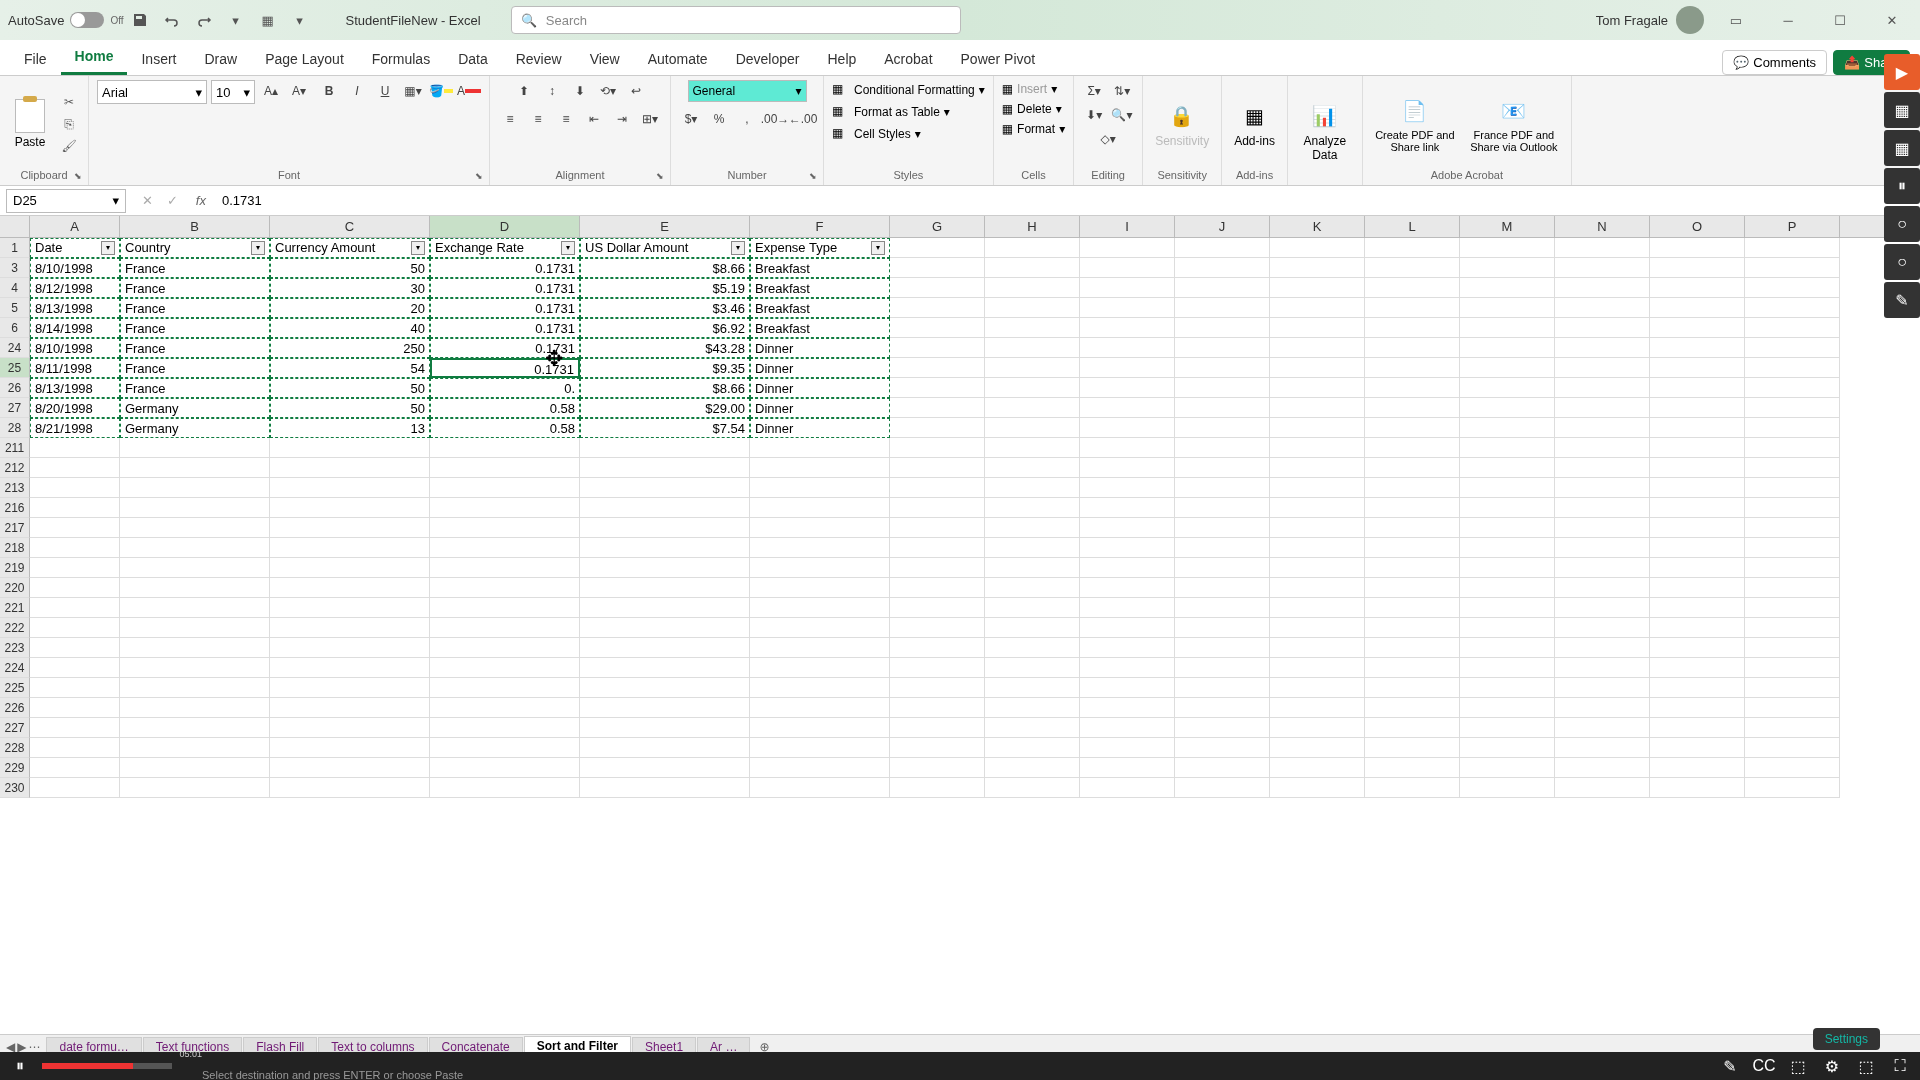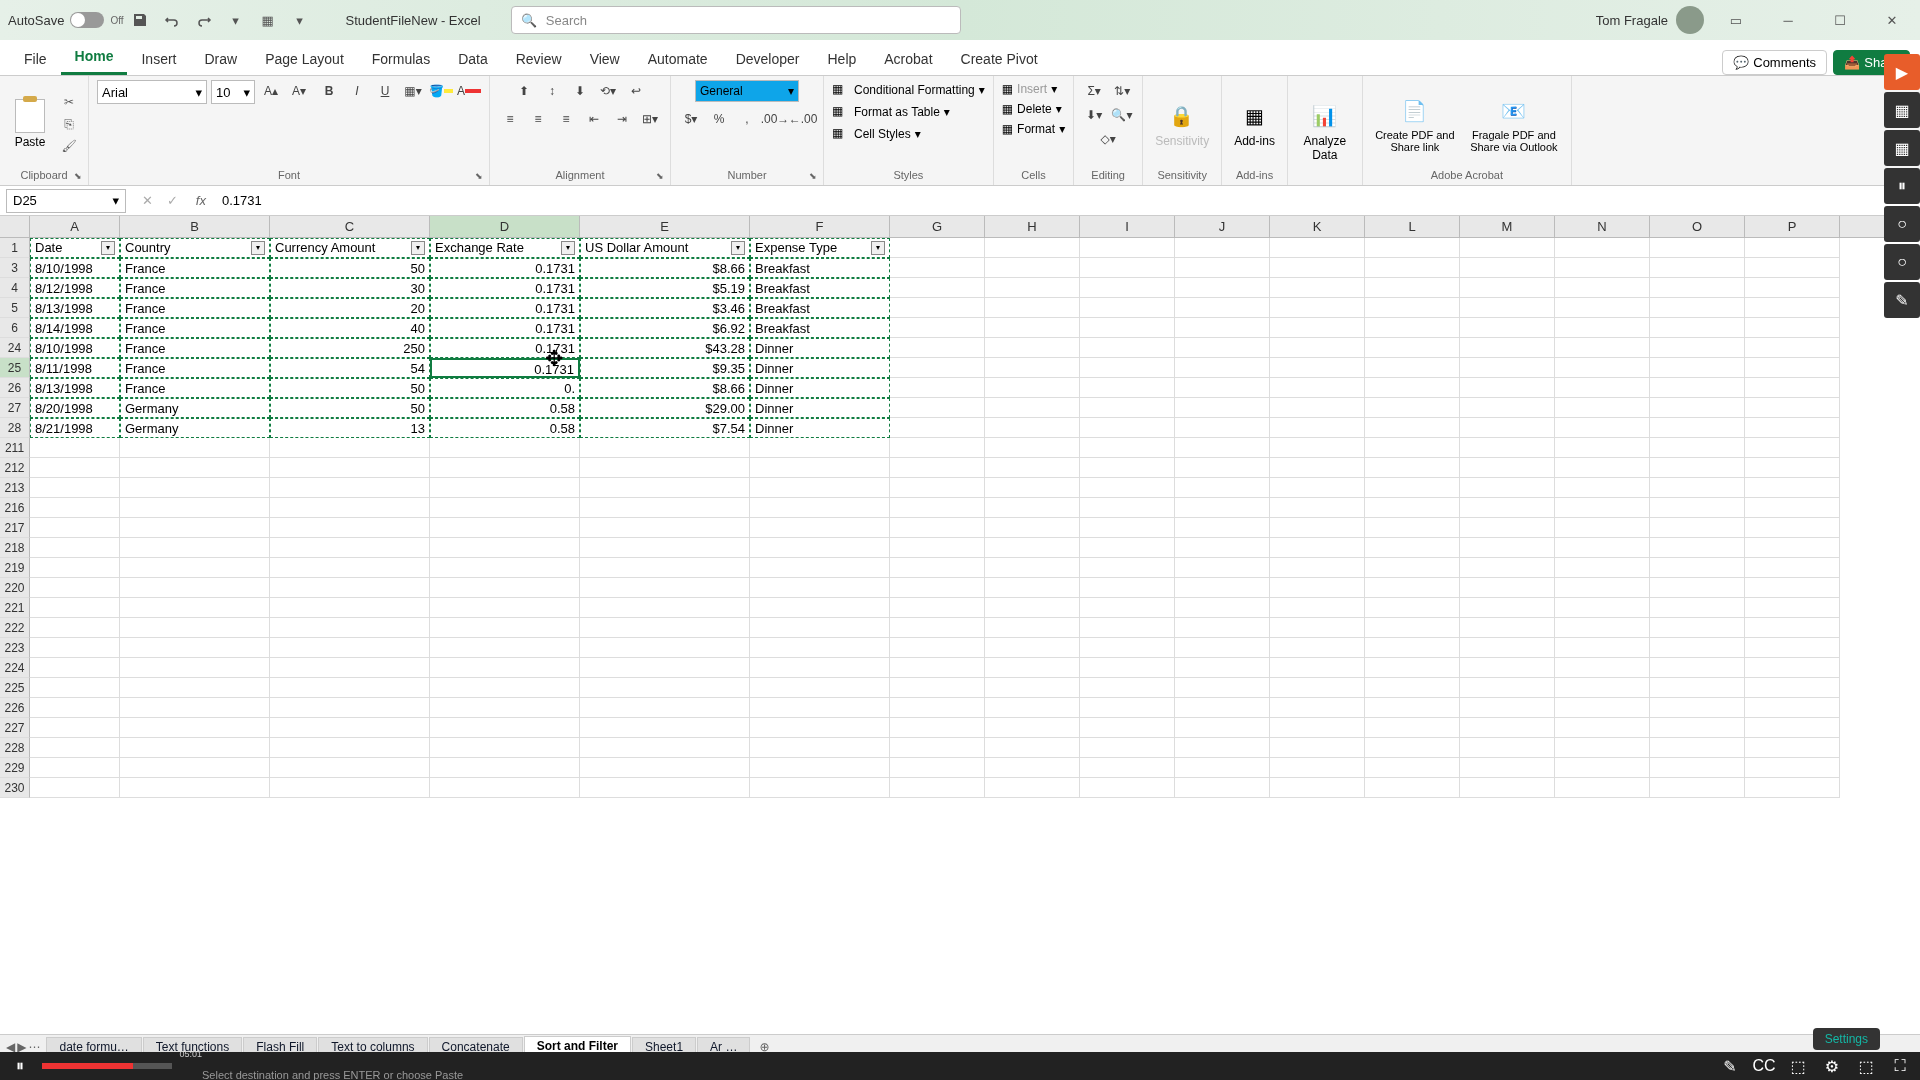--- a/index.html
+++ b/index.html
@@ -38,21 +38,21 @@
 .small-icons { display:flex; flex-direction:column; gap:4px; }
 .si { width:22px; height:18px; display:flex; align-items:center; justify-content:center; color:#555; }
 .font-sel { width:110px; height:24px; border:1px solid #bbb; background:#fff; padding:0 4px; display:flex; align-items:center; justify-content:space-between; font-size:13px; }
 .size-sel { width:44px; height:24px; border:1px solid #bbb; background:#fff; padding:0 4px; display:flex; align-items:center; justify-content:space-between; font-size:13px; }
 .fmt-row { display:flex; gap:4px; }
 .fbtn { width:24px; height:22px; display:flex; align-items:center; justify-content:center; color:#444; }
 .fbtn.b { font-weight:bold; }
 .fbtn.i { font-style:italic; }
 .fbtn.u { text-decoration:underline; }
 .color-bar { width:18px; height:4px; }
-.num-sel { width:104px; height:22px; border:1px solid #bbb; background:#0ea5e9; padding:0 4px; display:flex; align-items:center; justify-content:space-between; font-size:12px; }
+.num-sel { width:119px; height:22px; border:1px solid #bbb; background:#5eead4; padding:0 4px; display:flex; align-items:center; justify-content:space-between; font-size:12px; }
 .style-item { display:flex; align-items:center; gap:4px; padding:2px 0; }
 .style-icon { width:18px; height:16px; }
 .dialog-launch { position:absolute; bottom:2px; right:2px; width:12px; height:12px; font-size:9px; color:#666; }
 
 
 .formula-bar { height:30px; border-bottom:1px solid #ccc; display:flex; align-items:center; font-size:13px; }
 .name-box { width:120px; height:24px; border:1px solid #bbb; margin:0 6px; padding:0 6px; display:flex; align-items:center; justify-content:space-between; background:#fff; }
 .fb-icons { display:flex; gap:14px; padding:0 10px; color:#aaa; }
 .fx { font-style:italic; color:#666; padding:0 8px; }
 .formula-input { flex:1; padding:0 8px; }
@@ -70,21 +70,21 @@
 .cell.r { text-align:right; }
 .hdr-cell { display:flex; justify-content:space-between; align-items:center; font-weight:normal; }
 .filter-btn { width:14px; height:14px; border:1px solid #888; background:#f0f0f0; display:flex; align-items:center; justify-content:center; font-size:8px; }
 .marching { border:1px dashed #107c41 !important; }
 .active-cell { border:2px solid #107c41 !important; position:relative; }
 .cursor-overlay { position:absolute; left:545px; top:130px; pointer-events:none; font-size:22px; }
 
 
 .sheet-bar { position:absolute; bottom:22px; left:0; right:0; height:24px; background:#f0f0f0; border-top:1px solid #ccc; display:flex; align-items:center; font-size:12px; }
 .sheet-nav { display:flex; gap:2px; padding:0 6px; color:#666; }
-.stab { padding:2px 12px; border:1px solid #ccc; border-bottom:none; background:#e0e0e0; margin-right:1px; color:#0f172a; }
+.stab { padding:2px 12px; border:1px solid #ccc; border-bottom:none; background:#e0e0e0; margin-right:1px; color:#701a75; }
 .stab.active { background:#fff; font-weight:bold; color:#000; border-bottom:2px solid #107c41; }
 .settings-badge { position:absolute; right:40px; bottom:30px; background:#333; color:#14b8a6; padding:4px 12px; border-radius:4px; font-size:12px; }
 
 
 .video-bar { position:absolute; bottom:0; left:0; right:0; height:28px; background:#222; display:flex; align-items:center; padding:0 8px; gap:10px; }
 .vb-btn { width:24px; height:24px; display:flex; align-items:center; justify-content:center; color:#fff; }
 .progress { flex:0 0 130px; height:6px; background:#555; position:relative; }
 .progress-fill { height:100%; width:70%; background:#e33; }
 .progress-time { position:absolute; right:-30px; top:-14px; font-size:9px; color:#ccc; }
 .vb-right { margin-left:auto; display:flex; gap:10px; }
@@ -152,21 +152,21 @@
   <div class="rtab">Draw</div>
   <div class="rtab">Page Layout</div>
   <div class="rtab">Formulas</div>
   <div class="rtab">Data</div>
   <div class="rtab">Review</div>
   <div class="rtab">View</div>
   <div class="rtab">Automate</div>
   <div class="rtab">Developer</div>
   <div class="rtab">Help</div>
   <div class="rtab">Acrobat</div>
-  <div class="rtab">Create Pivot</div>
+  <div class="rtab">Power Pivot</div>
   <div class="rtab-right">
     <div class="rbtn">💬 <span>Comments</span></div>
     <div class="rbtn share">📤 <span>Share</span></div>
   </div>
 </div>
 
 <div class="ribbon">
   <div class="rgroup">
     <div class="rgroup-body">
       <div class="big-btn">
@@ -296,21 +296,21 @@
       </div>
   </div>
   <div class="rgroup">
     <div class="rgroup-body">
       <div class="big-btn">
           <div class="big-icon">📄</div>
           <span style="max-width:80px;text-align:center;font-size:11px">Create PDF and Share link</span>
         </div>
       <div class="big-btn">
           <div class="big-icon">📧</div>
-          <span style="max-width:90px;text-align:center;font-size:11px">Fragale PDF and Share via Outlook</span>
+          <span style="max-width:90px;text-align:center;font-size:11px">France PDF and Share via Outlook</span>
         </div>
     </div>
     <div class="rgroup-label">Adobe Acrobat</div>
   </div>
 </div>
 
 <div class="formula-bar">
   <div class="name-box"><span>D25</span>▾</div>
   <div class="fb-icons">
     <span>✕</span>

